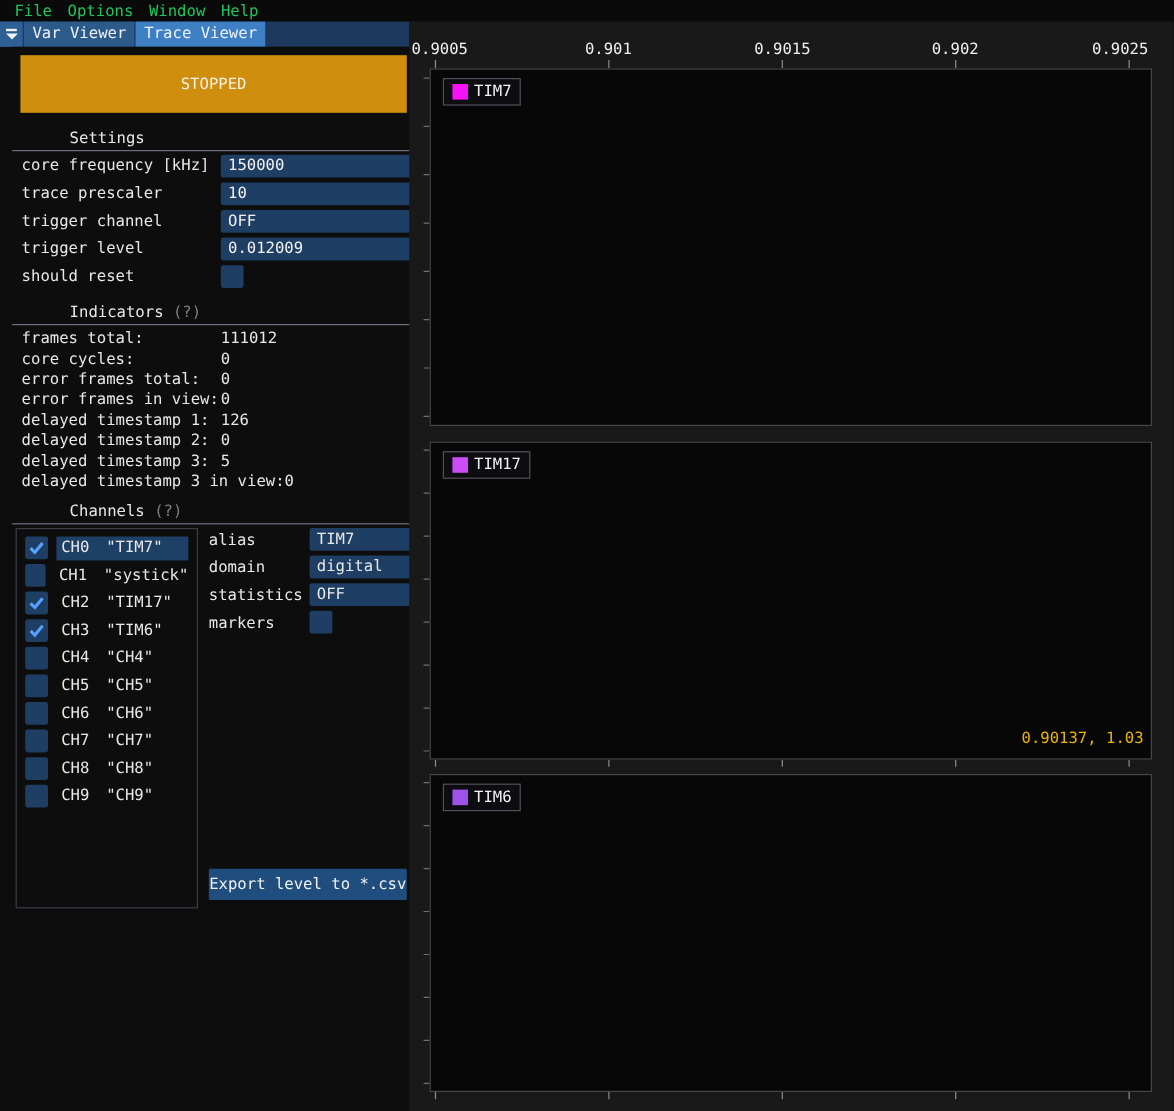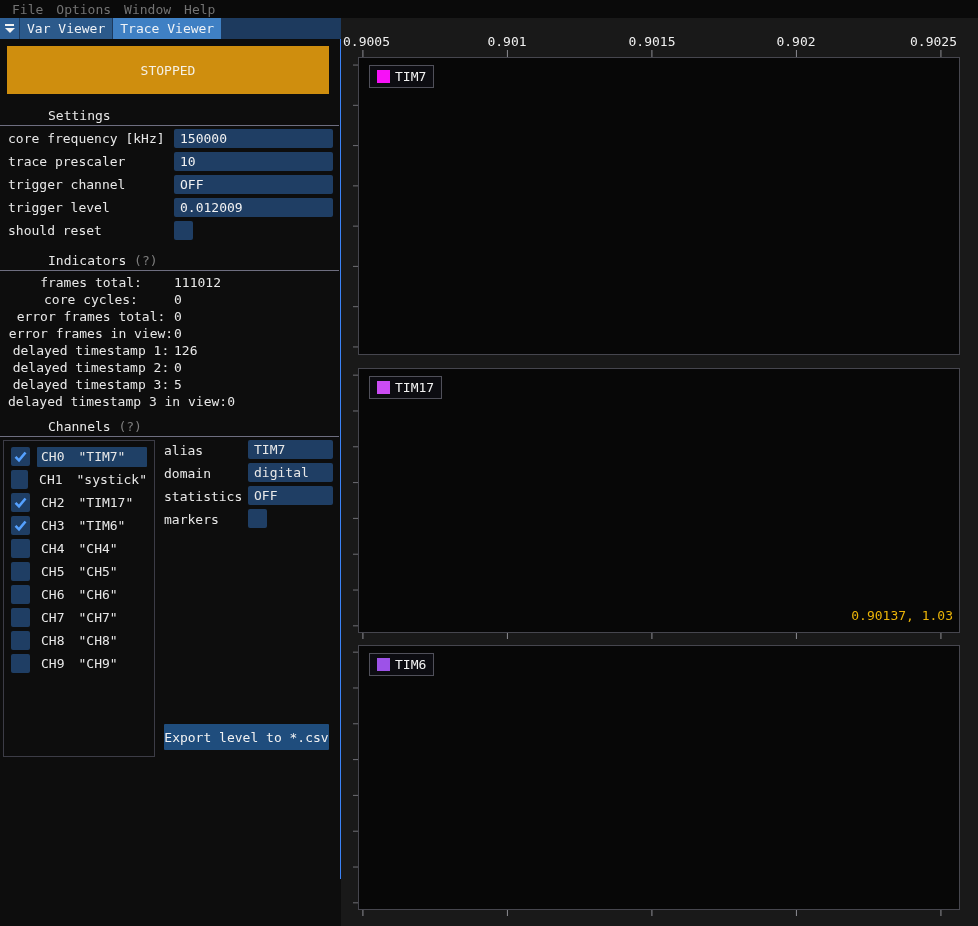--- a/index.html
+++ b/index.html
@@ -1,41 +1,41 @@
 <!DOCTYPE html>
 <html><head>
 <meta charset="utf-8">
 <style>
   html,body{margin:0;padding:0;background:#0d0d0d;}
   body{width:978px;height:926px;overflow:hidden;font-family:"DejaVu Sans Mono","Liberation Mono",monospace;font-size:13px;color:#e8e8e8;}
   .app{position:relative;width:978px;height:926px;background:#0d0d0d;}
   
   .menubar{position:absolute;left:0;top:0;width:978px;height:18px;background:#0a0a0a;display:flex;align-items:center;padding-left:10px;box-sizing:border-box;gap:9px;}
-  .menu-item{color:#737373;padding:0 2px;cursor:default;}
+  .menu-item{color:#22c55e;padding:0 2px;cursor:default;}
   
   .tabbar{position:absolute;left:0;top:18px;width:341px;height:21px;background:#1d3a5e;display:flex;align-items:stretch;}
   .collapse-btn{width:19px;display:flex;flex-direction:column;align-items:center;justify-content:center;background:#2e5f95;}
   .cbar{width:9px;height:2px;background:#f2f2f2;margin-bottom:2px;}
   .ctri{width:0;height:0;border-left:5px solid transparent;border-right:5px solid transparent;border-top:5px solid #f2f2f2;}
   .tab{display:flex;align-items:center;padding:0 7px;background:#2c5a8b;margin-left:1px;color:#eef2f7;}
   .tab.active{background:#3f80c4;}
   
-  .left{position:absolute;left:0;top:39px;width:340px;height:840px;background:#0d0d0d;border-right:3px solid #3b82f6;box-sizing:content-box;}
+  .left{position:absolute;left:10px;top:39px;width:340px;height:840px;background:#0d0d0d;border-right:3px solid #3b82f6;box-sizing:content-box;}
   .stopped-btn{position:absolute;left:7px;top:7px;width:322px;height:48px;background:#cf8e0e;display:flex;align-items:center;justify-content:center;color:#f5f0e4;}
   .section-header{position:absolute;left:0;width:340px;text-align:left;height:17px;line-height:17px;margin-left:48px;}
   .help{color:#7e7e7e;}
   .sep{position:absolute;left:0;width:339px;height:1px;background:#6e6e80;}
   .set-row{position:absolute;left:0;width:340px;height:19px;}
   .set-label{position:absolute;left:8px;top:0;line-height:19px;white-space:pre;}
   .set-input{position:absolute;left:174px;top:0;width:159px;height:19px;line-height:19px;background:#1f3e64;border-radius:2px;padding-left:6px;box-sizing:border-box;color:#f2f2f2;white-space:pre;}
   .checkbox{width:19px;height:19px;background:#1f3e64;border-radius:2px;position:relative;}
   .checkbox svg{display:none;position:absolute;left:2px;top:2px;}
   .checkbox.checked svg{display:block;}
   .ind-row{position:absolute;left:8px;width:326px;height:17px;line-height:17px;display:flex;white-space:pre;}
-  .ind-label{min-width:166px;flex-shrink:0;text-align:center;}
+  .ind-label{min-width:166px;flex-shrink:0;}
   .channels-box{position:absolute;left:3px;top:401px;width:152px;height:317px;border:1px solid #3c3c46;box-sizing:border-box;}
   .ch-row{position:absolute;left:7px;width:136px;height:21px;display:flex;align-items:center;}
   .ch-label{flex:1;margin-left:7px;height:20px;line-height:20px;padding-left:4px;white-space:pre;border-radius:1px;}
   .ch-label.selected{background:#1f4066;}
   .prop-label{position:absolute;left:164px;height:19px;line-height:19px;white-space:pre;}
   .prop-input{position:absolute;left:248px;width:85px;height:19px;line-height:19px;background:#1f3e64;border-radius:2px;padding-left:6px;box-sizing:border-box;white-space:pre;}
   .markers-box{position:absolute;left:248px;top:470px;}
   .export-btn{position:absolute;left:164px;top:685px;width:165px;height:26px;background:#1f4d7d;display:flex;align-items:center;justify-content:center;color:#f2f2f2;border-radius:1px;}
   
   .right{position:absolute;left:341px;top:18px;width:637px;height:908px;background:#191919;}

